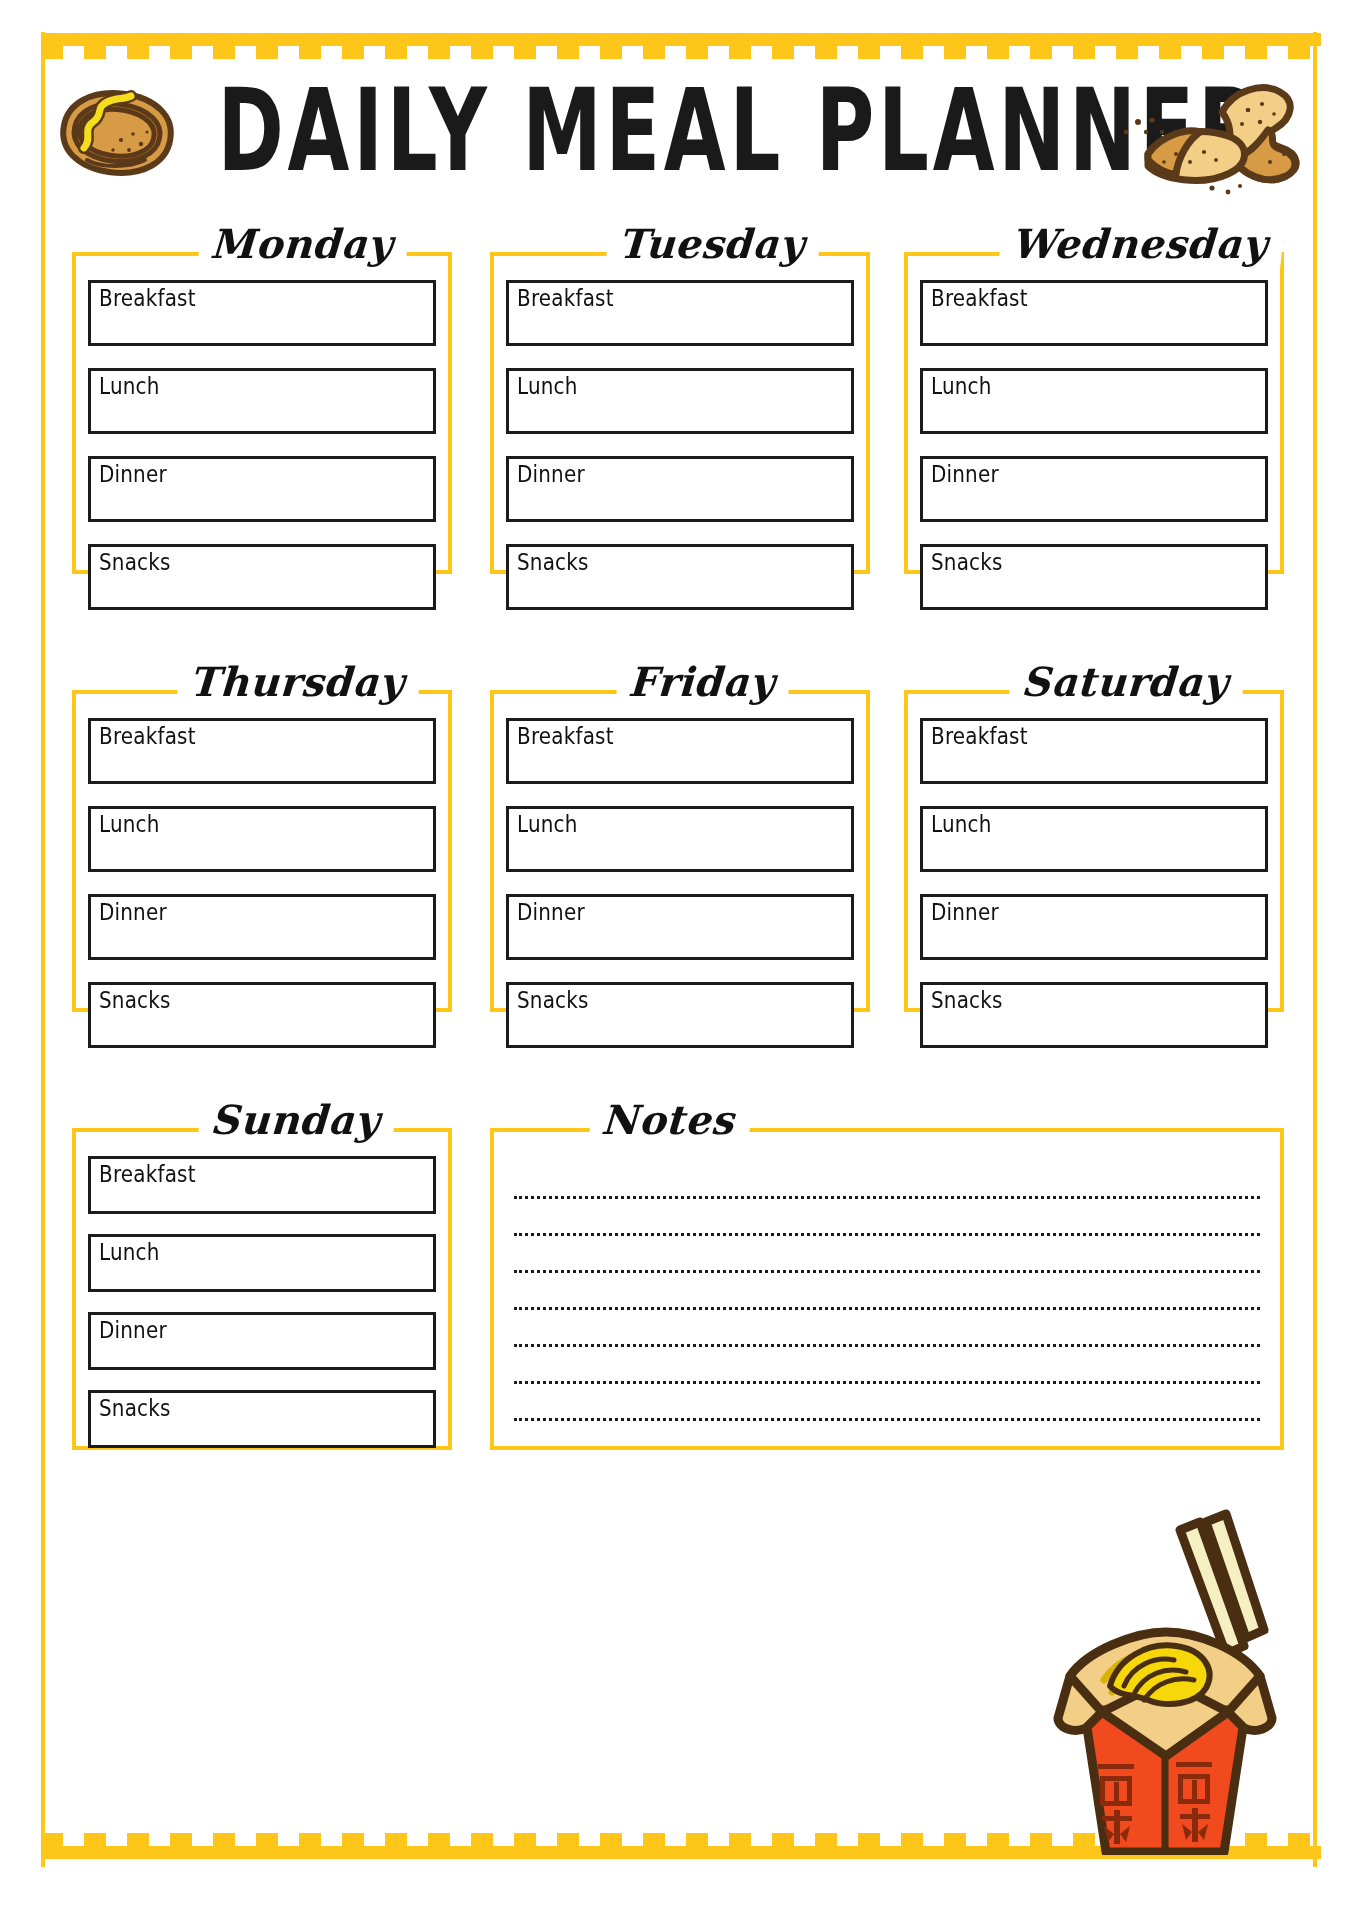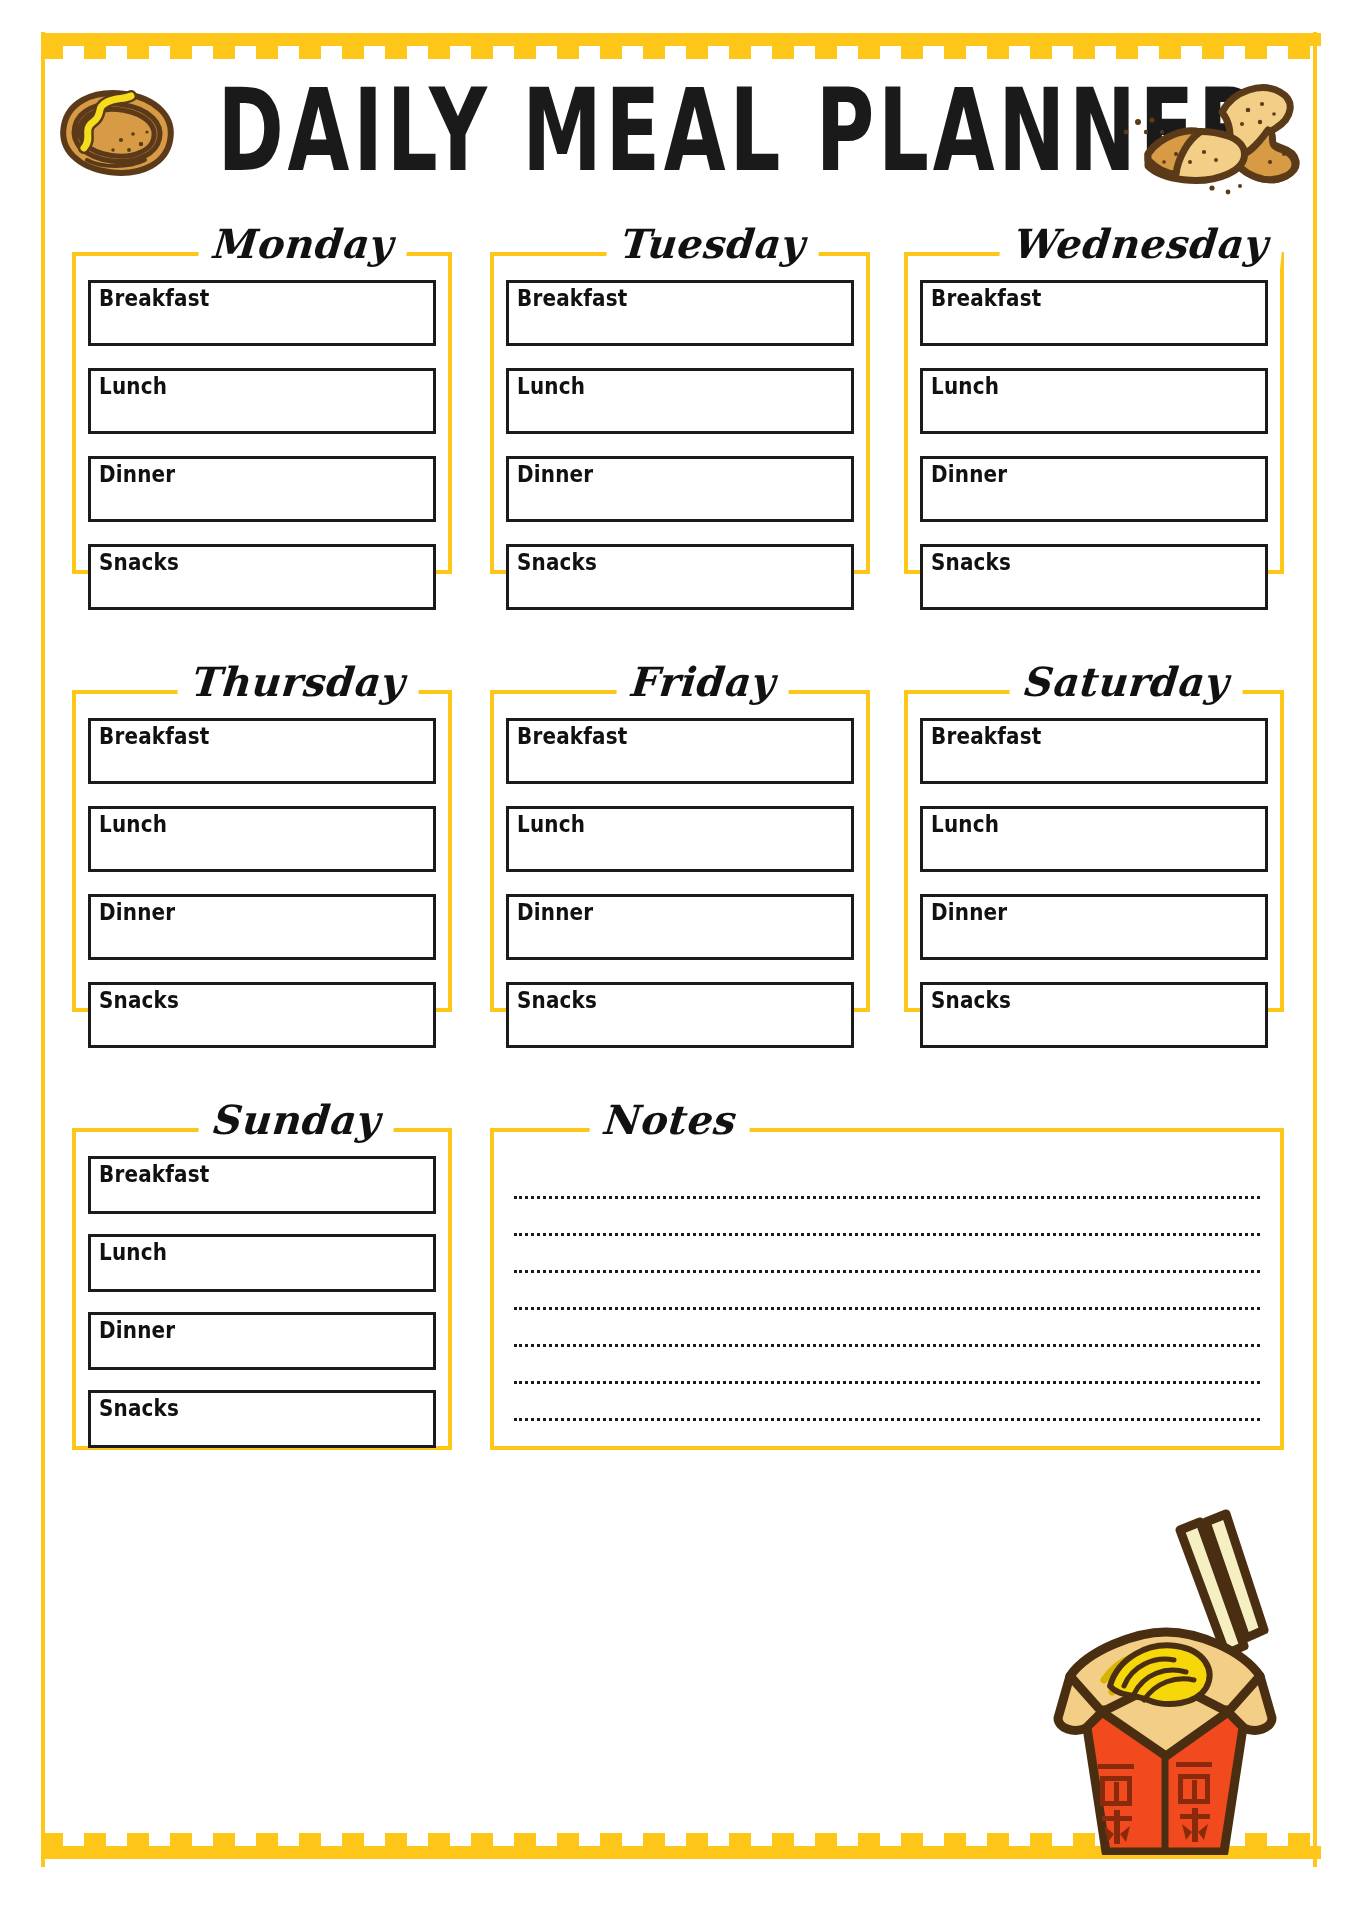--- a/index.html
+++ b/index.html
@@ -141,21 +141,20 @@
   }
 
   .card .body {
     position: absolute;
     left: 16px;
     right: 16px;
     top: 28px;
     bottom: 14px;
     display: flex;
     flex-direction: column;
-    font-weight: bold;
   }
 
   .meal-box {
     border: 3px solid #1b1b1b;
     box-sizing: border-box;
     background: #ffffff;
     position: relative;
     flex: 1 1 0;
   }
   .meal-box .meal-label {

